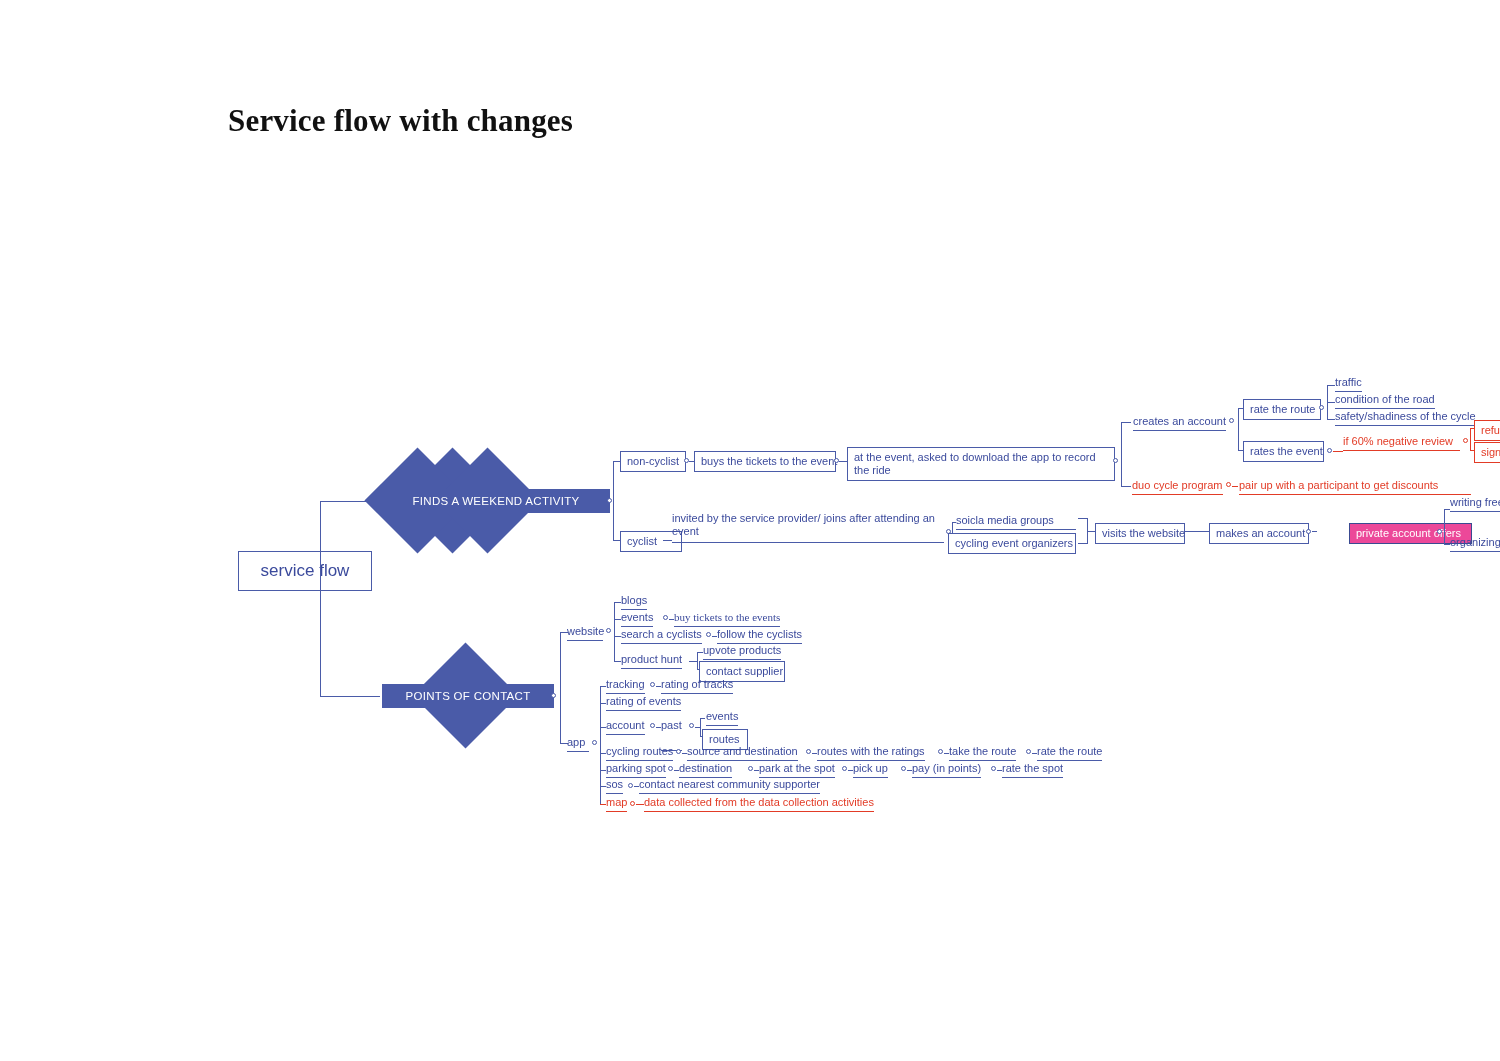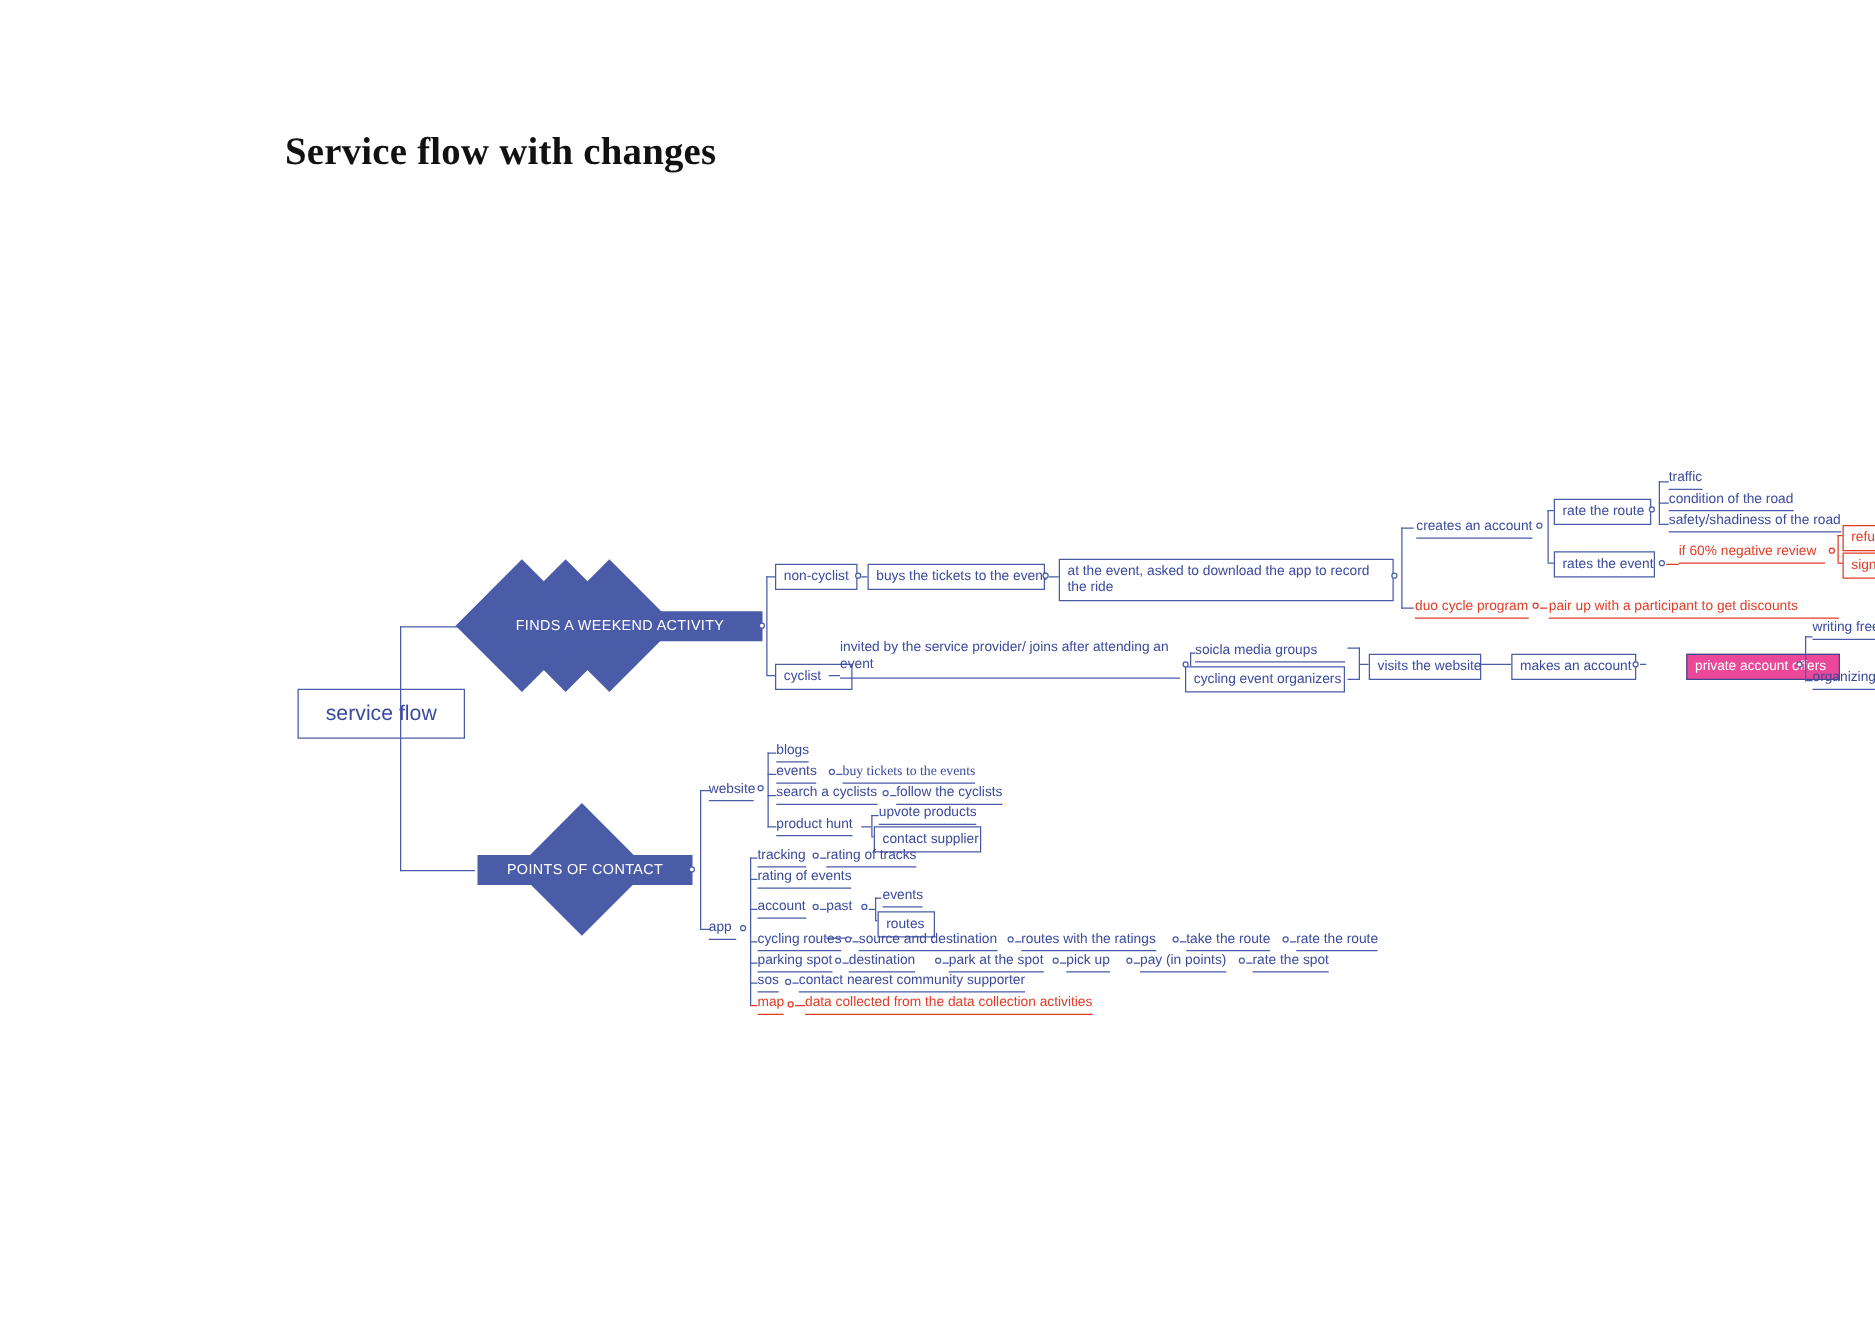--- a/index.html
+++ b/index.html
@@ -192,21 +192,21 @@
   <span>rate the route</span>
 </div>
 <div class="dot" style="left:1319px; top:405px;"></div>
 <div class="ln v" style="left:1327px; top:385px; height:34px;"></div>
 <div class="ln h" style="left:1327px; top:385px; width:8px;"></div>
 <div class="ln h" style="left:1327px; top:402px; width:8px;"></div>
 <div class="ln h" style="left:1327px; top:419px; width:8px;"></div>
 
 <div class="plain underlined" style="left:1335px; top:376px; padding-bottom:2px;">traffic</div>
 <div class="plain underlined" style="left:1335px; top:393px; padding-bottom:2px;">condition of the road</div>
-<div class="plain underlined" style="left:1335px; top:410px; padding-bottom:2px;">safety/shadiness of the road</div>
+<div class="plain underlined" style="left:1335px; top:410px; padding-bottom:2px;">safety/shadiness of the cycle</div>
 
 <div class="node" style="left:1243px; top:441px; width:81px;">
   <span>rates the event</span>
 </div>
 <div class="dot" style="left:1327px; top:448px;"></div>
 <div class="ln h r" style="left:1333px; top:451px; width:10px;"></div>
 
 <div class="plain red" style="left:1343px; top:435px;">
   <span>if 60% negative review</span>
 </div>

